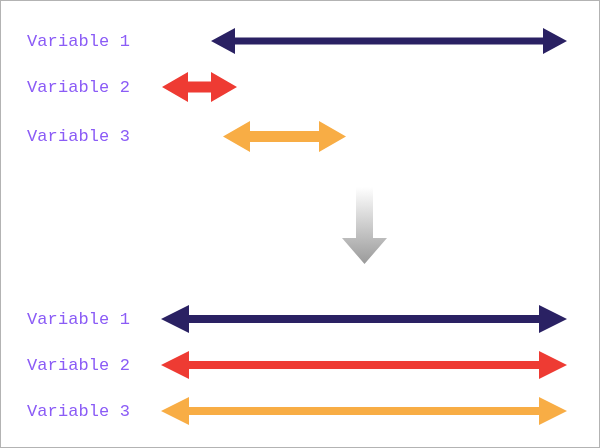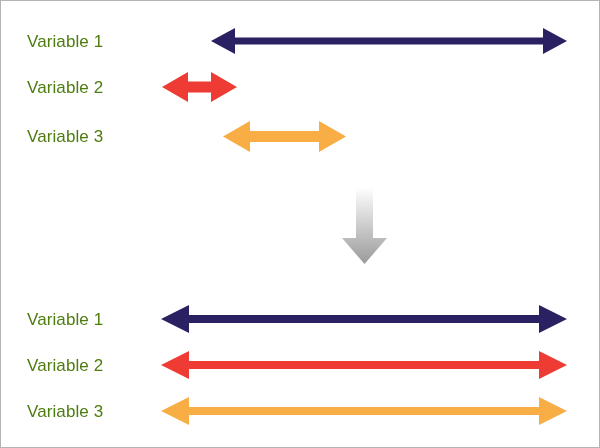--- a/index.html
+++ b/index.html
@@ -21,22 +21,22 @@
   }
   .group {
     position: absolute;
     left: 0;
     top: 0;
     width: 100%;
     height: 100%;
   }
   .var-label {
     position: absolute;
-    color: #4d7c0f;
-    font-family: Liberation Sans, sans-serif;
+    color: #8b5cf6;
+    font-family: Liberation Mono, monospace;
     font-size: 17px;
     line-height: 17px;
     letter-spacing: 0.1px;
     white-space: nowrap;
     transform: translateY(-50%);
   }
   .arrow-svg {
     position: absolute;
     display: block;
   }

